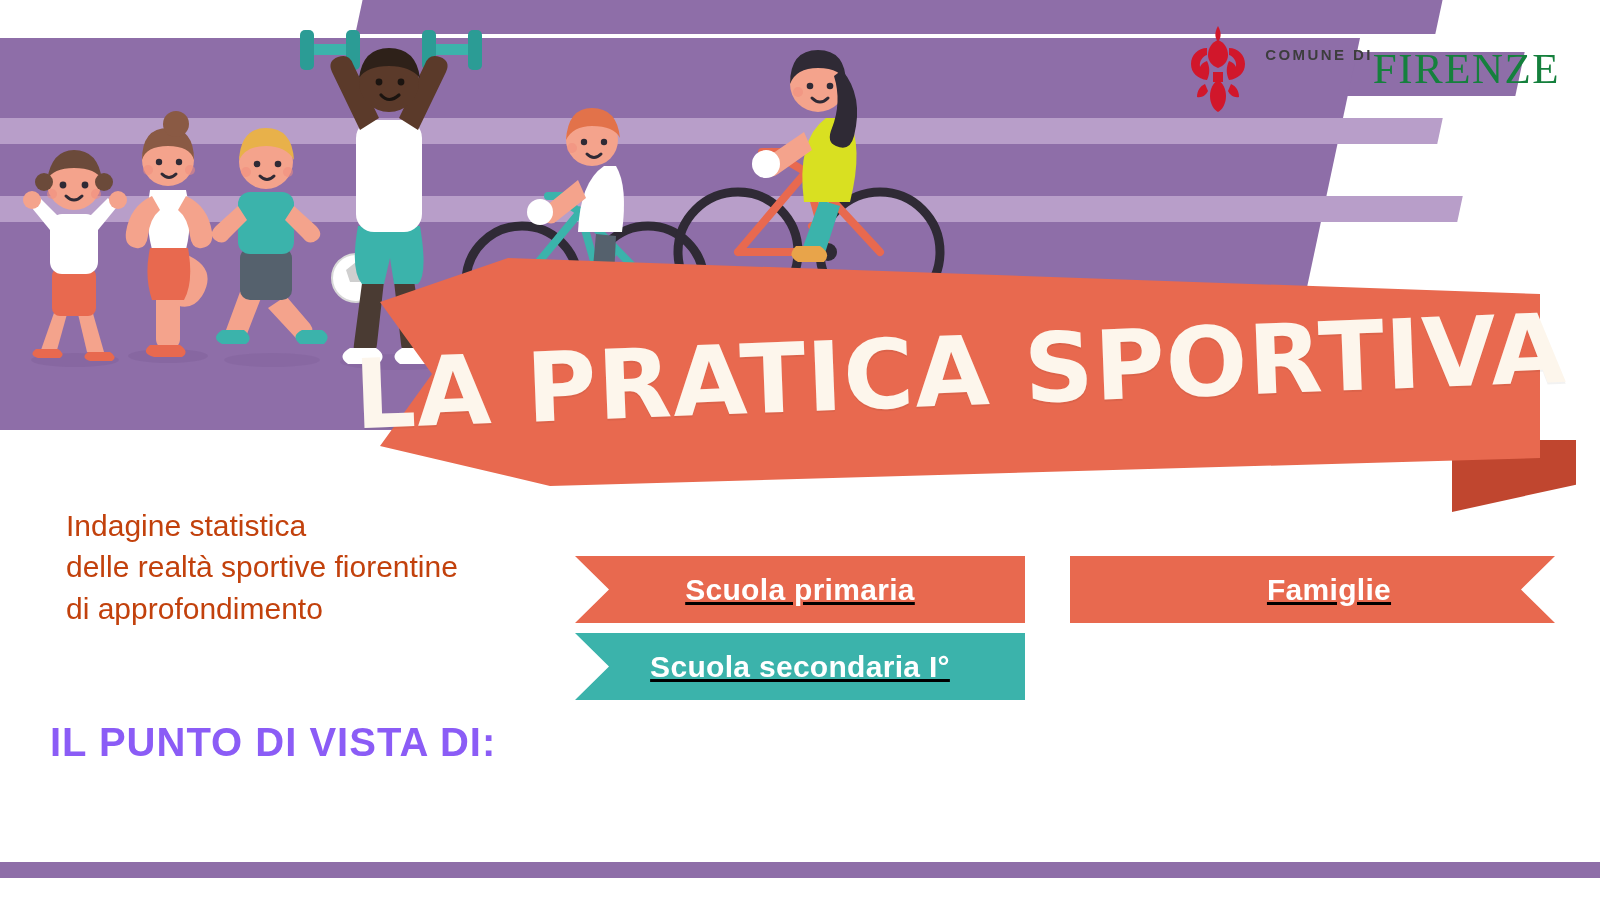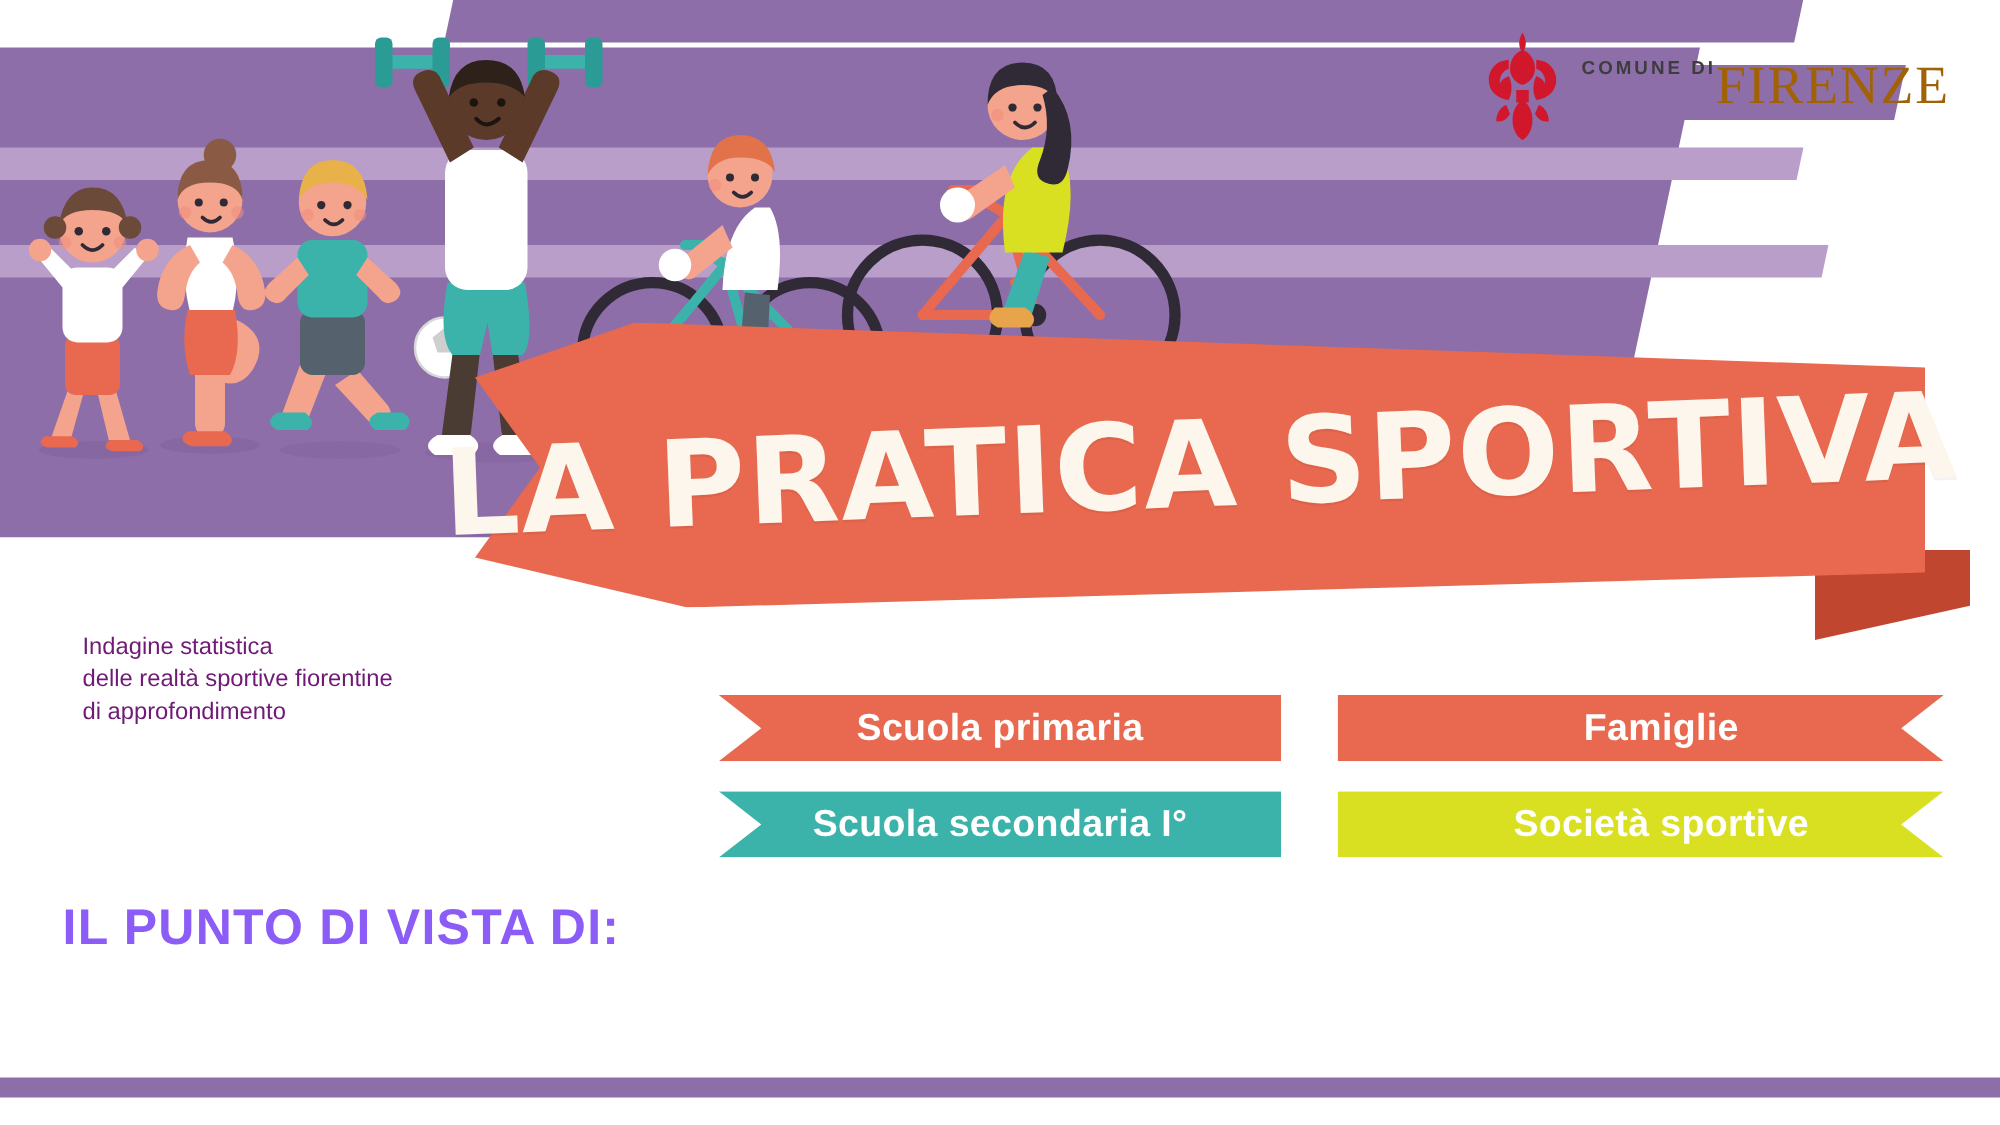--- a/index.html
+++ b/index.html
@@ -19,49 +19,49 @@
   .band.s2{left:400px;top:52px;width:1120px;height:44px;transform:skewX(-12deg);}
   .band.lightA{position:absolute;left:-120px;top:118px;width:1560px;height:26px;background:#b89ec9;transform:skewX(-12deg);}
   .band.lightB{position:absolute;left:-140px;top:196px;width:1600px;height:26px;background:#b89ec9;transform:skewX(-12deg);}
   .band.bottomstrip{left:0;top:862px;width:1600px;height:16px;background:#8e6ea8;transform:none;}
 
   
   .logo{position:absolute;right:40px;top:22px;display:flex;align-items:center;gap:14px;}
   .logo .giglio{width:66px;height:92px;}
   .logo .txt{display:flex;align-items:flex-start;line-height:1;}
   .logo .txt .small{font-size:15px;letter-spacing:2.4px;color:#3d3d3d;font-weight:700;}
-  .logo .txt .big{font-size:43px;letter-spacing:1.5px;color:#a16207;font-weight:400;font-family:"Liberation Serif",serif;}
+  .logo .txt .big{font-size:43px;letter-spacing:1.5px;color:#15803d;font-weight:400;font-family:"Liberation Serif",serif;}
 
   
   .ribbon-wrap{position:absolute;left:380px;top:258px;width:1190px;height:250px;}
   .ribbon-tailL{position:absolute;left:185px;top:156px;width:110px;height:66px;background:#c0462f;
     clip-path:polygon(0 0,100% 0,100% 100%,0 58%);}
   .ribbon-tailR{position:absolute;right:-6px;top:182px;width:124px;height:72px;background:#c0462f;
     clip-path:polygon(0 0,100% 0,100% 62%,0 100%);}
   .ribbon{position:absolute;left:0;top:0;width:1160px;height:228px;background:#e8694f;
     clip-path:polygon(0 44px, 128px 0, 1160px 36px, 1160px 200px, 170px 228px, 0 188px, 52px 116px);}
   .ribbon-title{position:absolute;left:0;top:0;width:1160px;height:228px;display:flex;align-items:center;justify-content:center;}
   .ribbon-title span{
     color:#fdf6ec;font-size:96px;font-weight:700;letter-spacing:1px;
     font-family:"DejaVu Sans", sans-serif;
     transform:rotate(-2.2deg);
     text-shadow:0 2px 0 rgba(0,0,0,.05);
     white-space:nowrap;
   }
 
   
-  .subtitle{position:absolute;left:66px;top:505px;width:520px;color:#701a75;font-size:19px;line-height:1.38;}
+  .subtitle{position:absolute;left:66px;top:505px;width:520px;color:#c2410c;font-size:30px;line-height:1.38;}
   .pov{position:absolute;left:50px;top:720px;color:#8b5cf6;font-size:40px;font-weight:700;letter-spacing:1px;}
 
   
   .cols{position:absolute;left:575px;top:556px;width:980px;}
   .col{position:absolute;top:0;}
   .colL{left:0;width:450px;}
   .colR{left:495px;width:485px;}
-  .bnr{position:relative;height:53px;margin-bottom:24px;display:flex;align-items:center;}
+  .bnr{position:relative;height:67px;margin-bottom:10px;display:flex;align-items:center;text-decoration:underline;}
   .bnr .label{position:relative;z-index:2;color:#ffffff;font-size:30px;font-weight:700;letter-spacing:.3px;width:100%;text-align:center;}
   .bnr.left-notch{clip-path:polygon(0 0,100% 0,100% 100%,0 100%,34px 50%);}
   .bnr.right-notch{clip-path:polygon(0 0,100% 0,calc(100% - 34px) 50%,100% 100%,0 100%);}
   .bnr.c-red{background:#e8694f;}
   .bnr.c-teal{background:#3bb3ab;}
   .bnr.c-yellow{background:#d9e021;}
   .colR .bnr .label{padding-left:33px;text-align:center;}
 
   
   .people{position:absolute;left:0;top:0;width:1600px;height:430px;}
@@ -265,21 +265,18 @@
       </div>
       <div class="bnr c-teal left-notch">
         <span class="label">Scuola secondaria I°</span>
       </div>
     </div>
 
     <div class="col colR">
       <div class="bnr c-red right-notch">
         <span class="label">Famiglie</span>
       </div>
-      <div class="bnr c-yellow right-notch">
-        <span class="label">Società sportive</span>
-      </div>
     </div>
   </div>
 
   <div class="band bottomstrip"></div>
 
 </div>
 
 </body></html>

